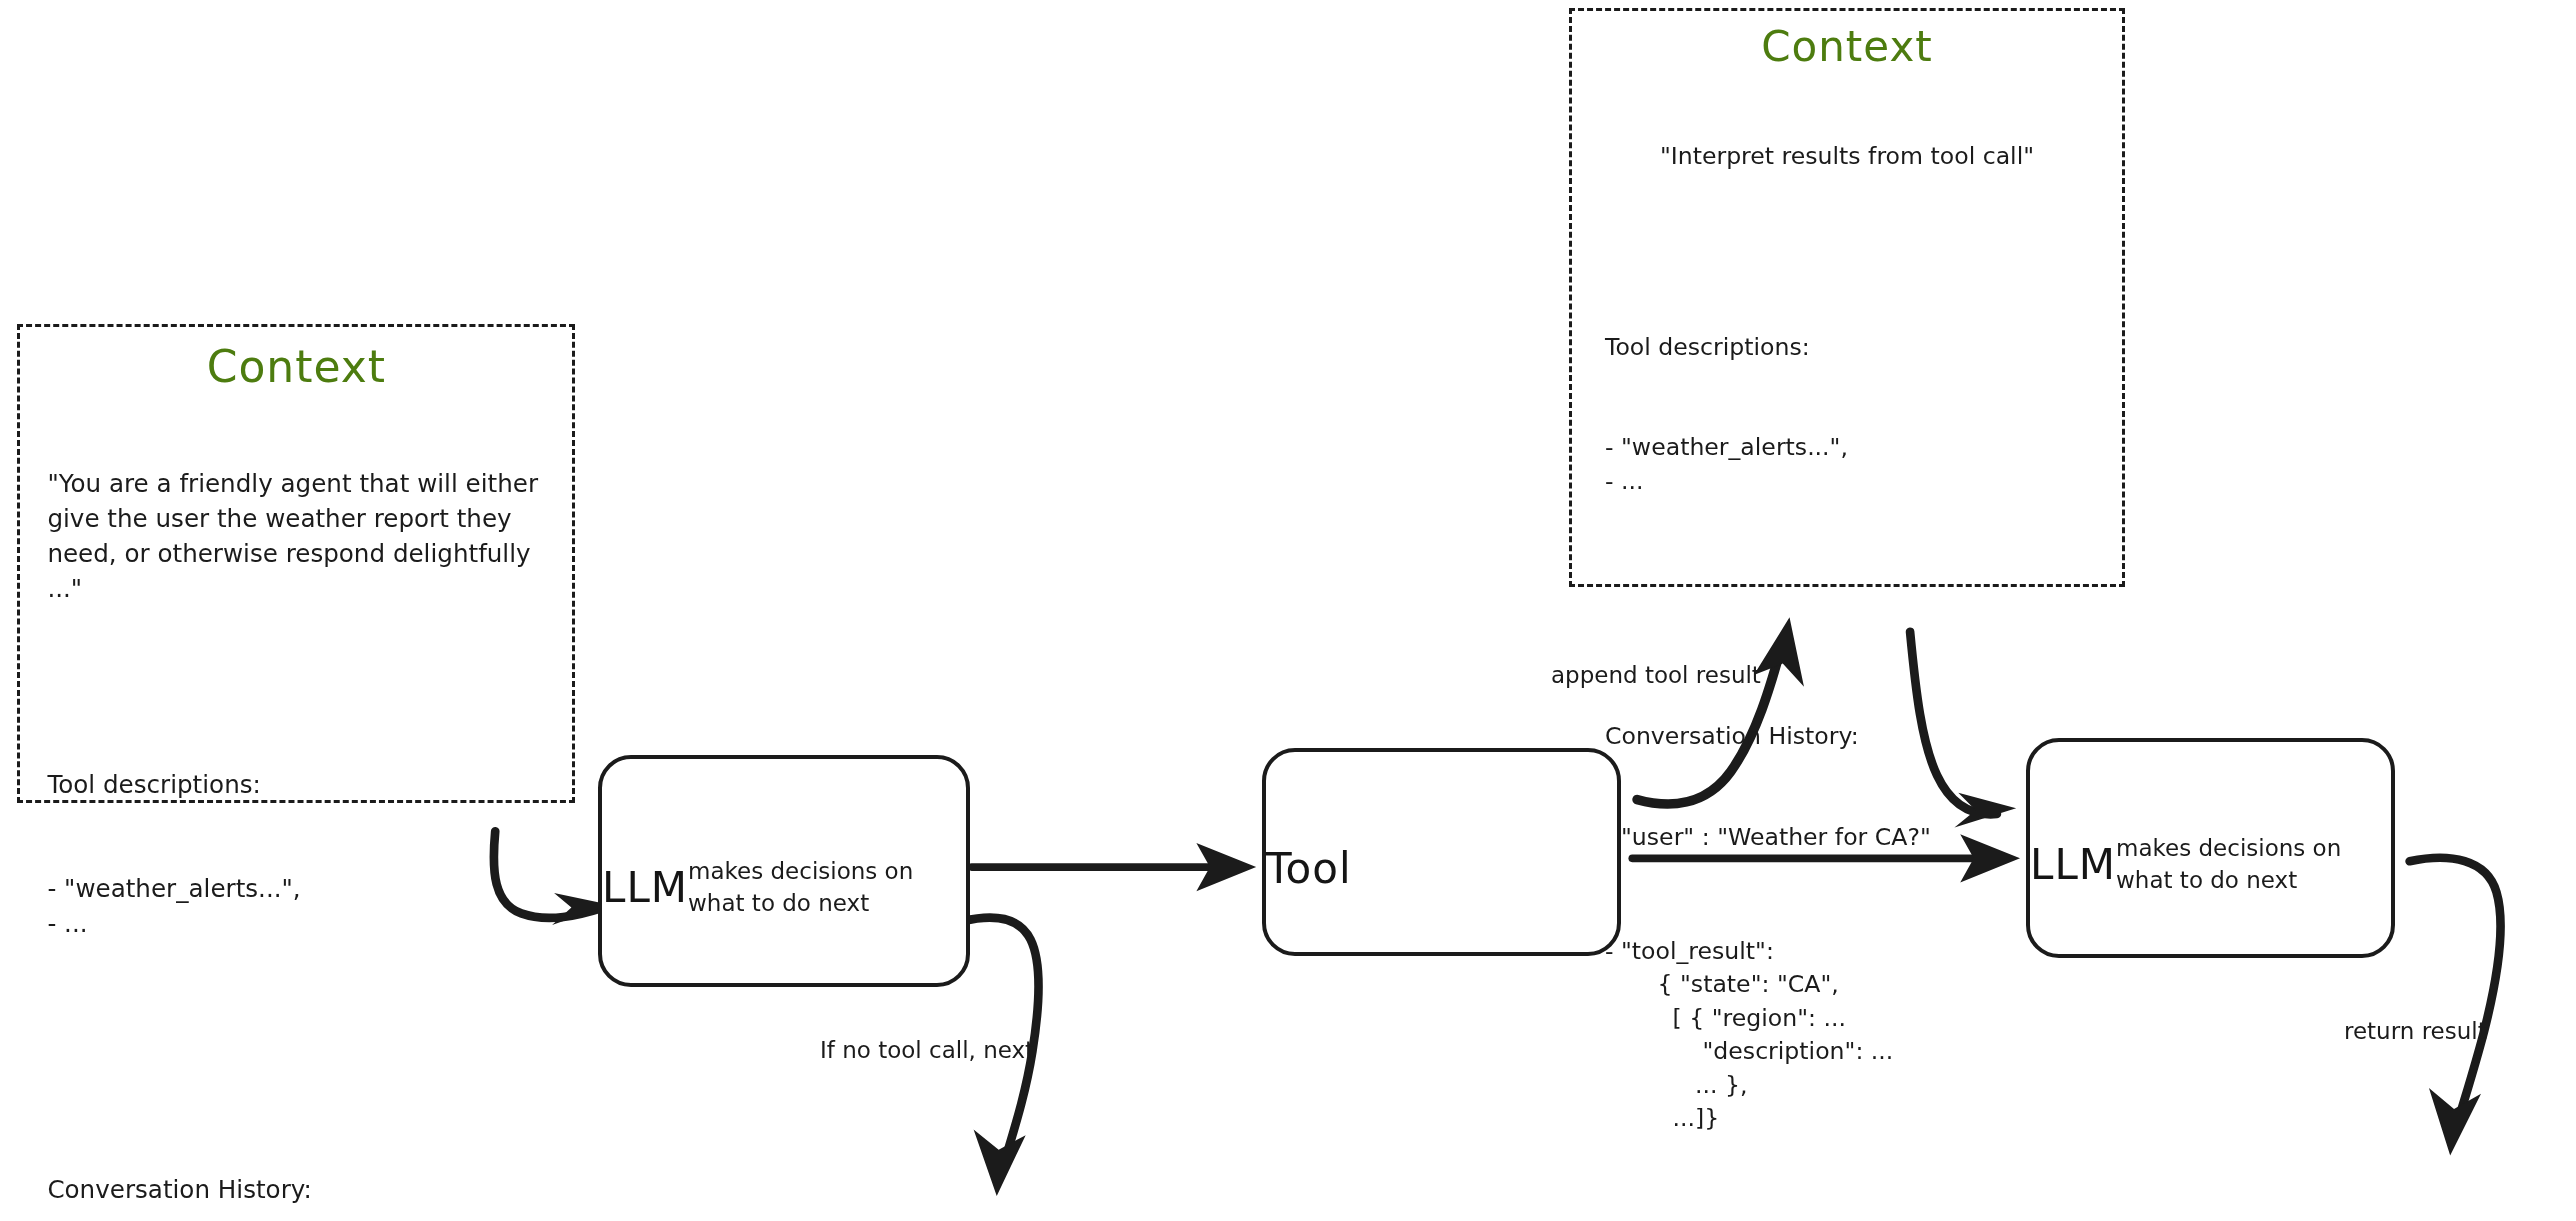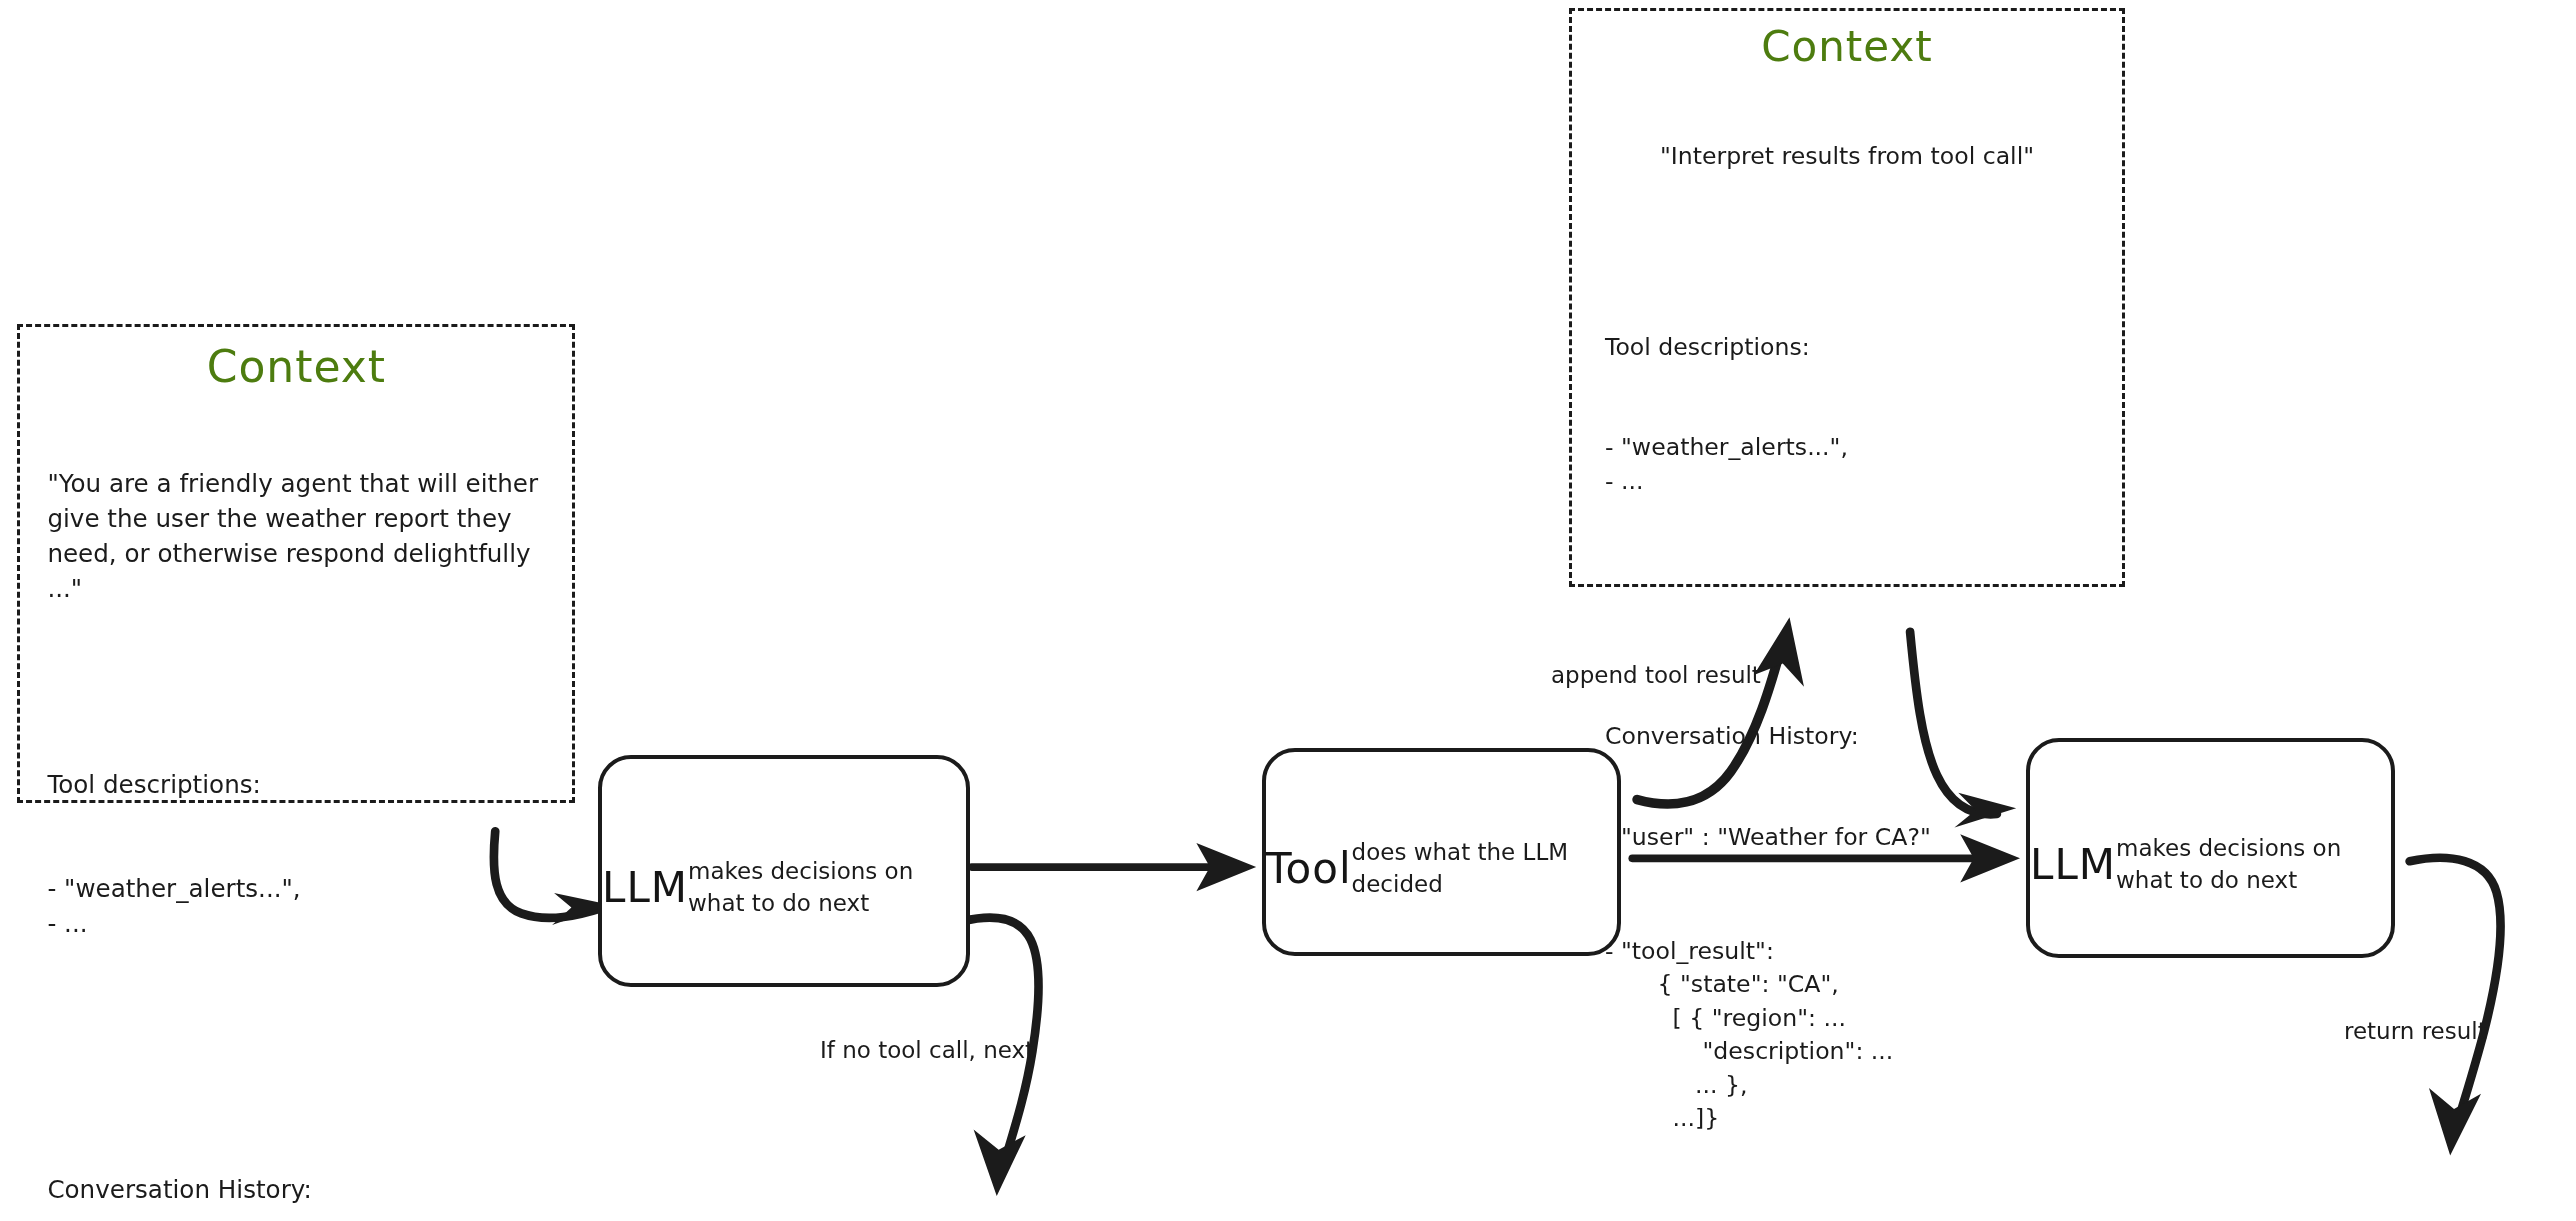--- a/index.html
+++ b/index.html
@@ -191,22 +191,20 @@
   </div>
 
   <div class="node" id="node-llm1">
     <div class="node-title">LLM</div>
     <div class="node-sub">makes decisions on
 what to do next</div>
   </div>
 
   <div class="node" id="node-tool">
     <div class="node-title">Tool</div>
-    <div class="node-sub">does what the LLM
-decided</div>
   </div>
 
   <div class="node" id="node-llm2">
     <div class="node-title">LLM</div>
     <div class="node-sub">makes decisions on
 what to do next</div>
   </div>
 
   <div class="edge-label" id="lbl-exit">If no tool call, next</div>
   <div class="edge-label" id="lbl-append">append tool result</div>

